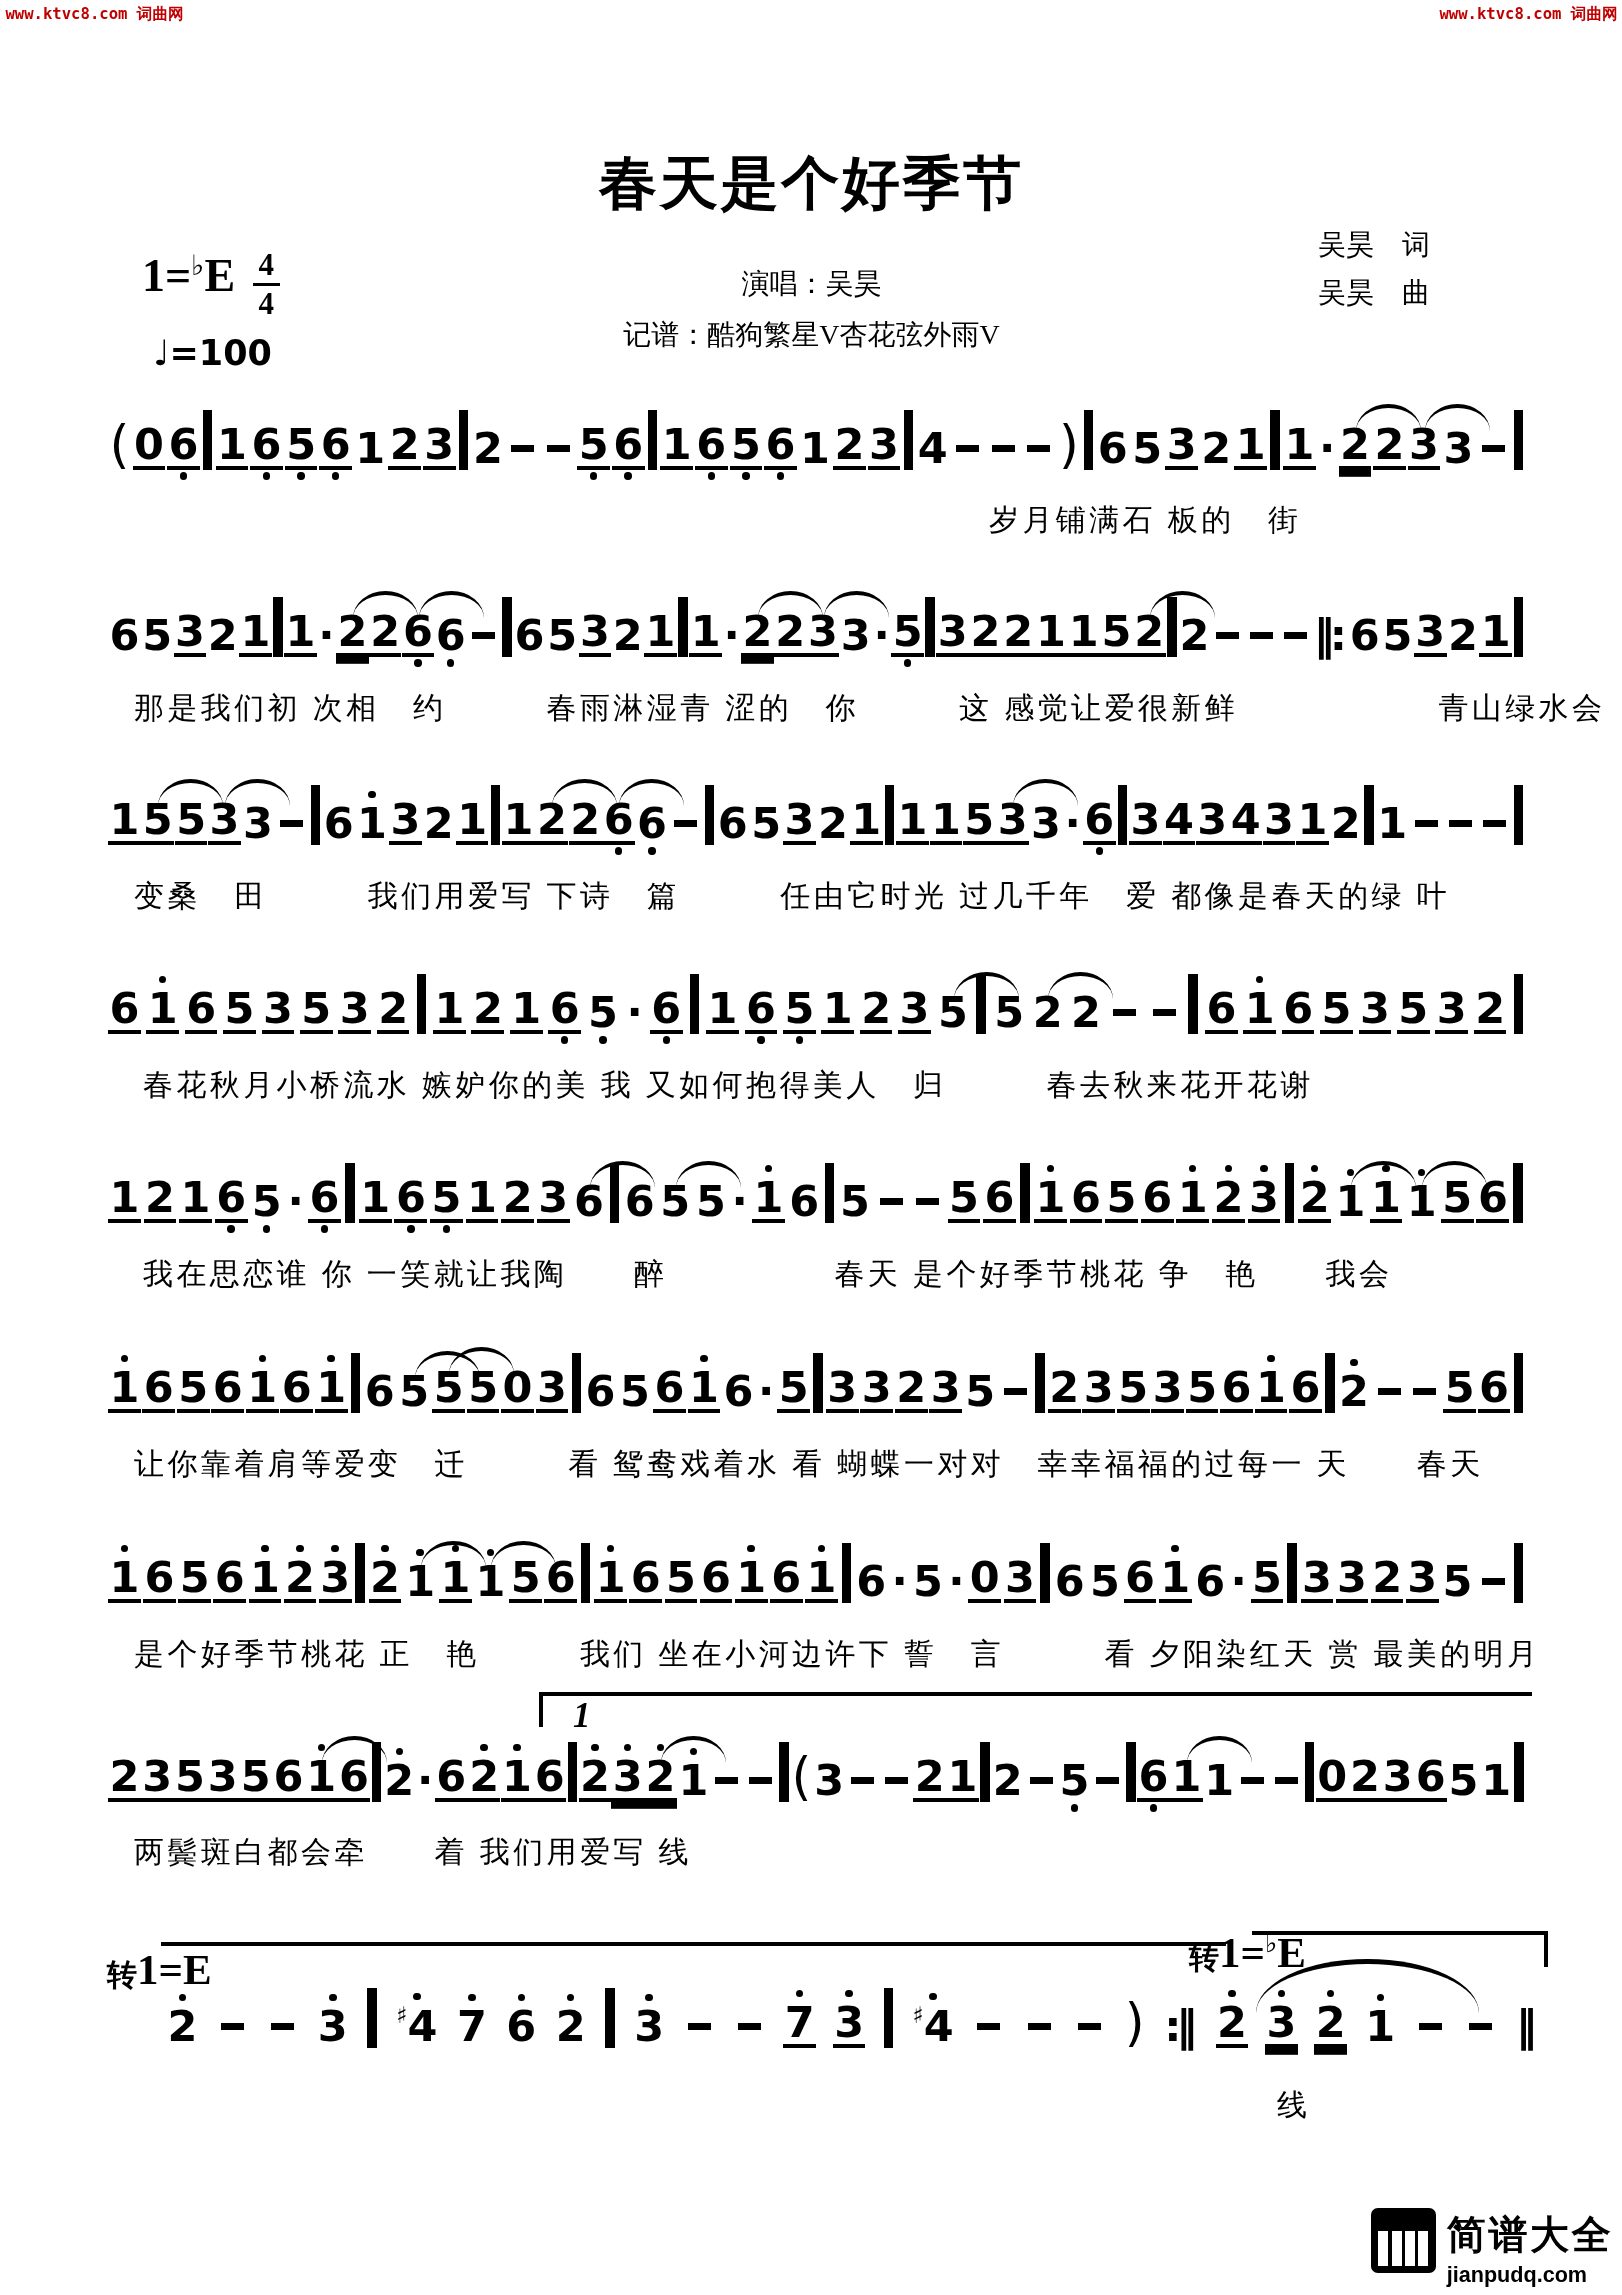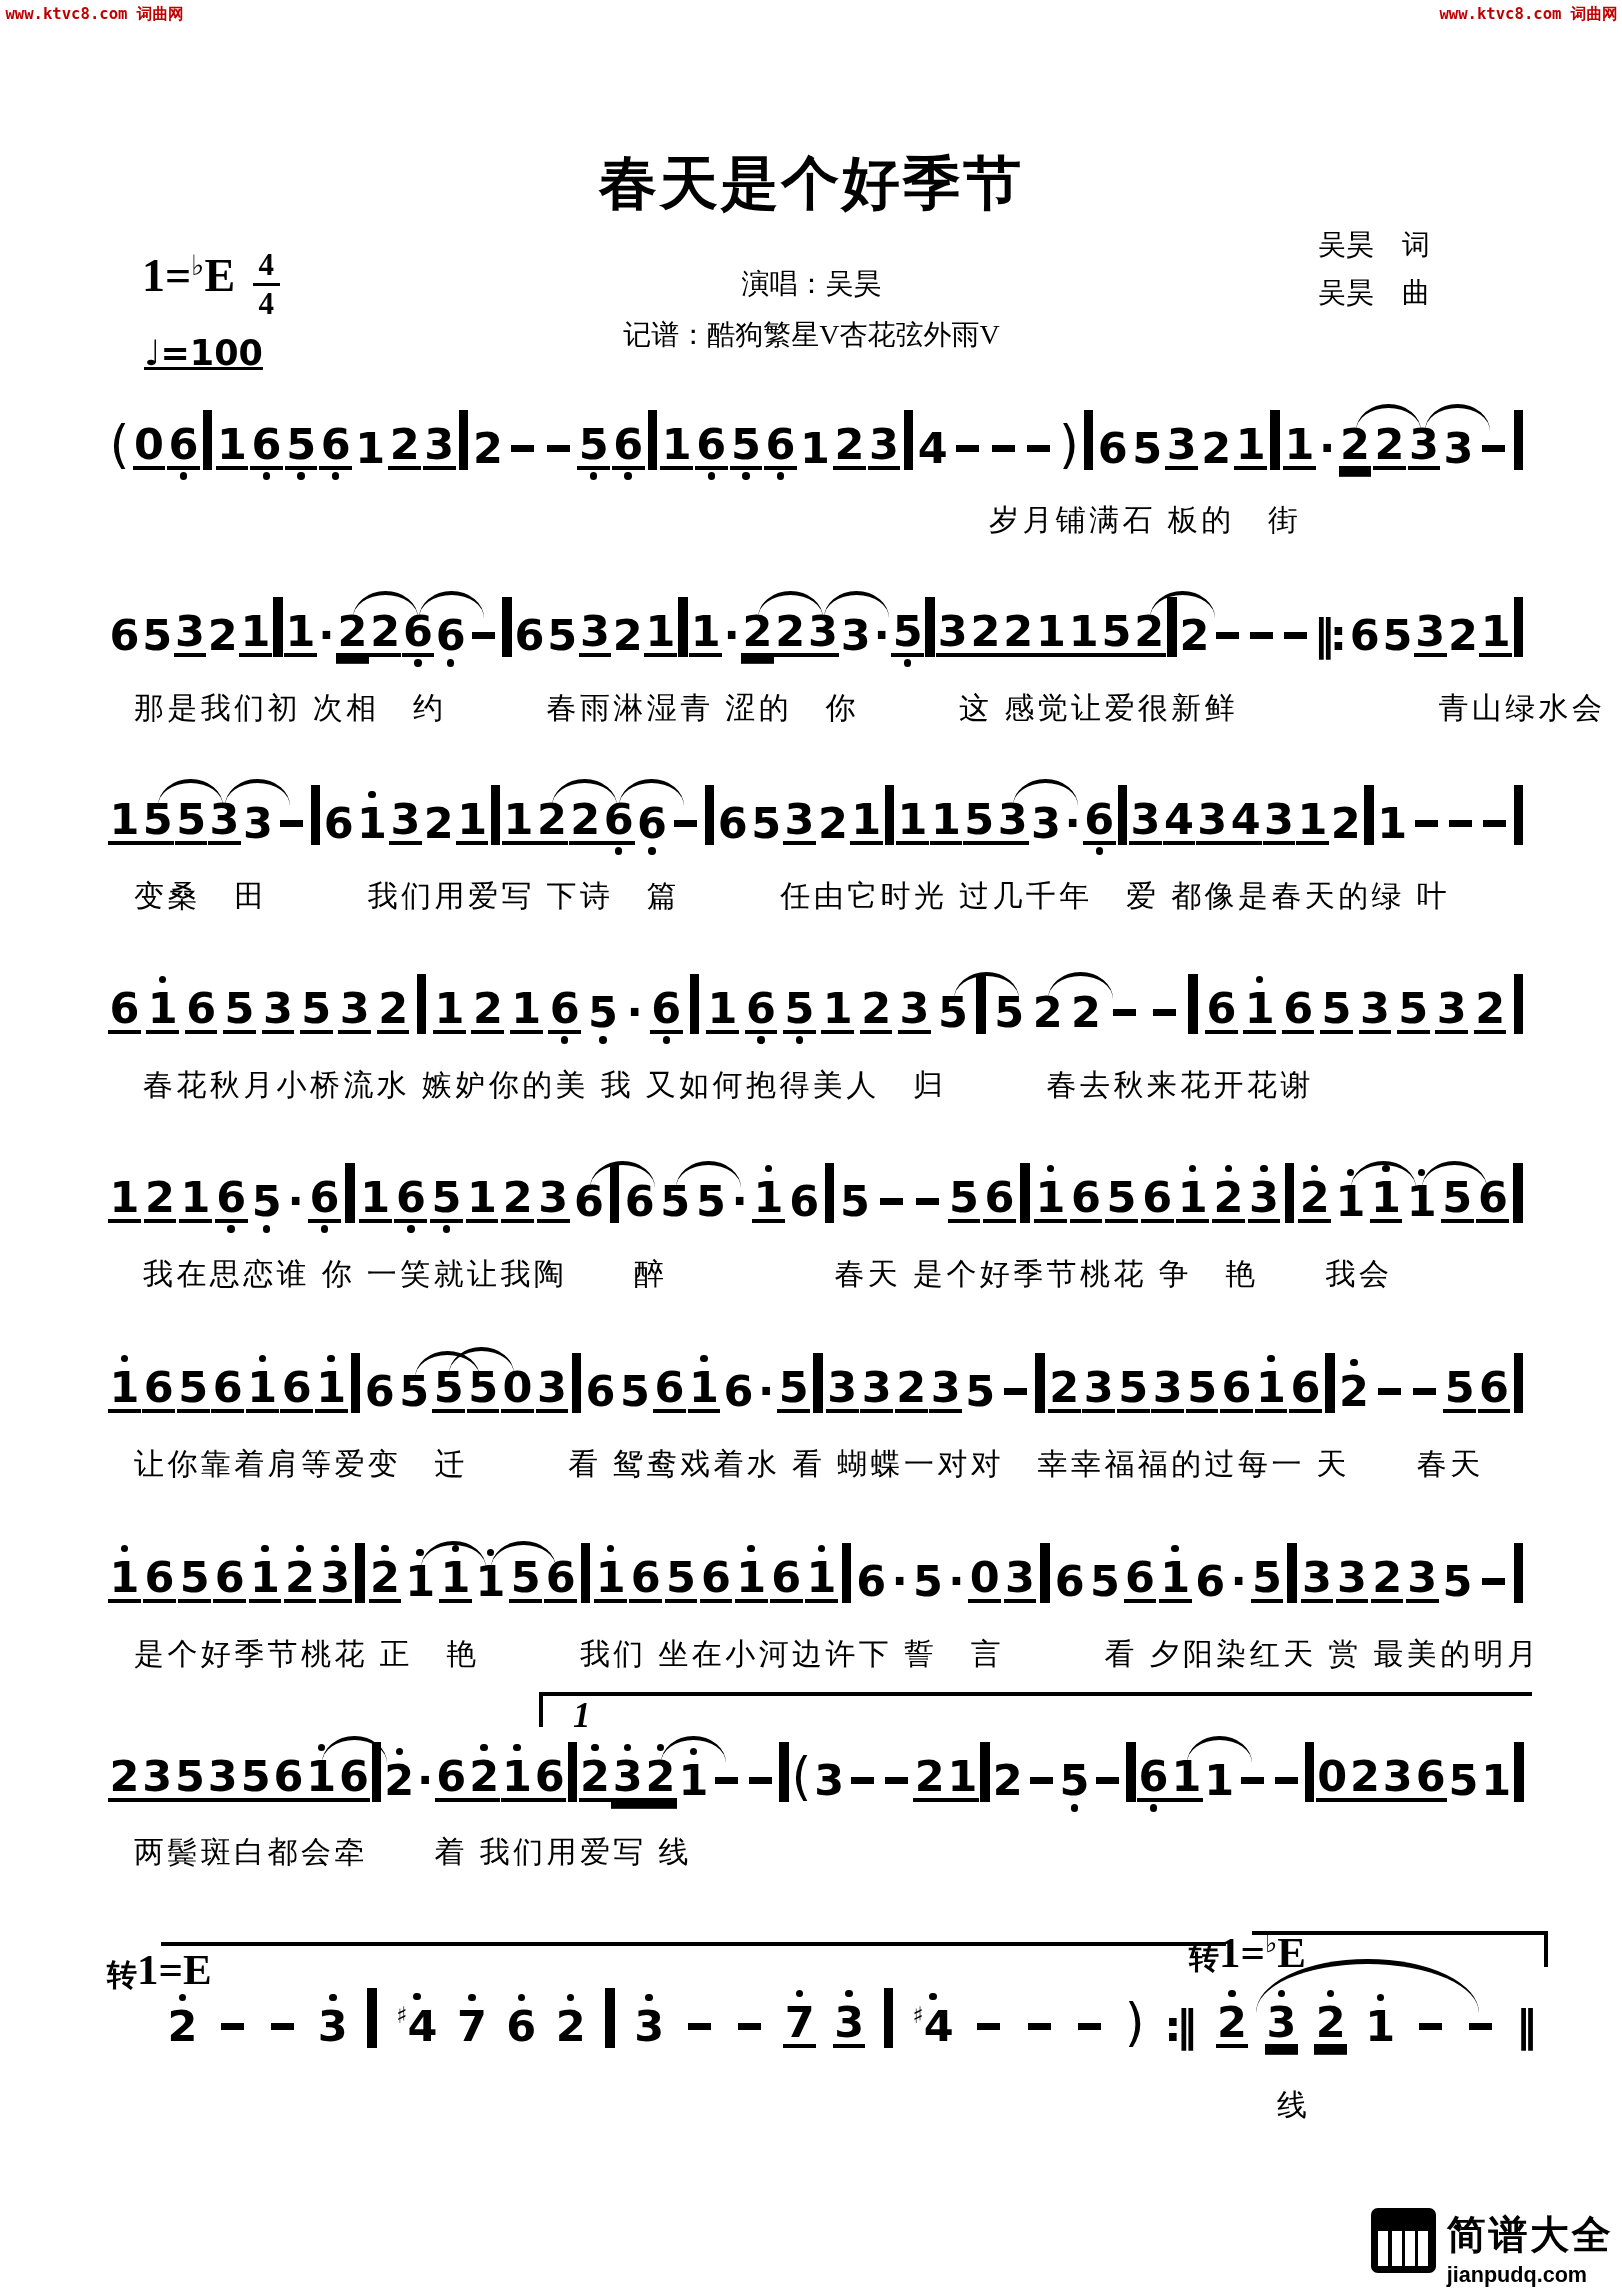--- a/index.html
+++ b/index.html
@@ -12,21 +12,21 @@
          font:700 58px "Liberation Sans",sans-serif;letter-spacing:2.7px;}
   .credit-right{position:absolute;left:1318px;top:221px;font:28px "Liberation Serif",serif;line-height:1.7;}
   .singer{position:absolute;top:265px;left:0;right:0;text-align:center;font:28px "Liberation Serif",serif;}
   .transcriber{position:absolute;top:316px;left:0;right:0;text-align:center;font:28px "Liberation Serif",serif;}
   .keyblock{position:absolute;left:142px;top:249px;display:flex;align-items:flex-start;}
   .keymain{font:700 46px "Liberation Serif",serif;}
   .keyflat{font:700 28px "DejaVu Sans",sans-serif;vertical-align:16px;}
   .meter{display:inline-flex;flex-direction:column;align-items:center;margin-left:17.6px;
          font:700 31px "Liberation Serif",serif;line-height:1.05;}
   .meter .bar-sep{width:27px;height:3.4px;background:#000;margin:1.4px 0;}
-  .tempo{position:absolute;left:144px;top:333px;font:700 35px "DejaVu Sans",sans-serif;text-decoration:underline;}
+  .tempo{position:absolute;left:153px;top:333px;font:700 35px "DejaVu Sans",sans-serif;}
 
   .music-line{position:absolute;left:108px;width:1417px;display:flex;
               justify-content:space-between;align-items:flex-end;}
   .tk{display:inline-flex;flex-direction:column;align-items:center;position:relative;}
   .oct{width:8px;height:13.5px;}
   .oct.on::after{content:"";display:block;width:7.4px;height:7.4px;border-radius:50%;background:#000;margin:2.7px auto;}
   .ch{font:700 43px "DejaVu Sans",sans-serif;line-height:1;padding:0 1.4px;min-width:9.5px;text-align:center;}
   .ch.u1{border-bottom:4px solid #000;}
   .ch.u2{border-bottom:4px solid #000;box-shadow:0 6.8px 0 #000;}
   .ch.bar{width:4px;height:60px;background:#000;padding:0;margin:0 1.4px;}

